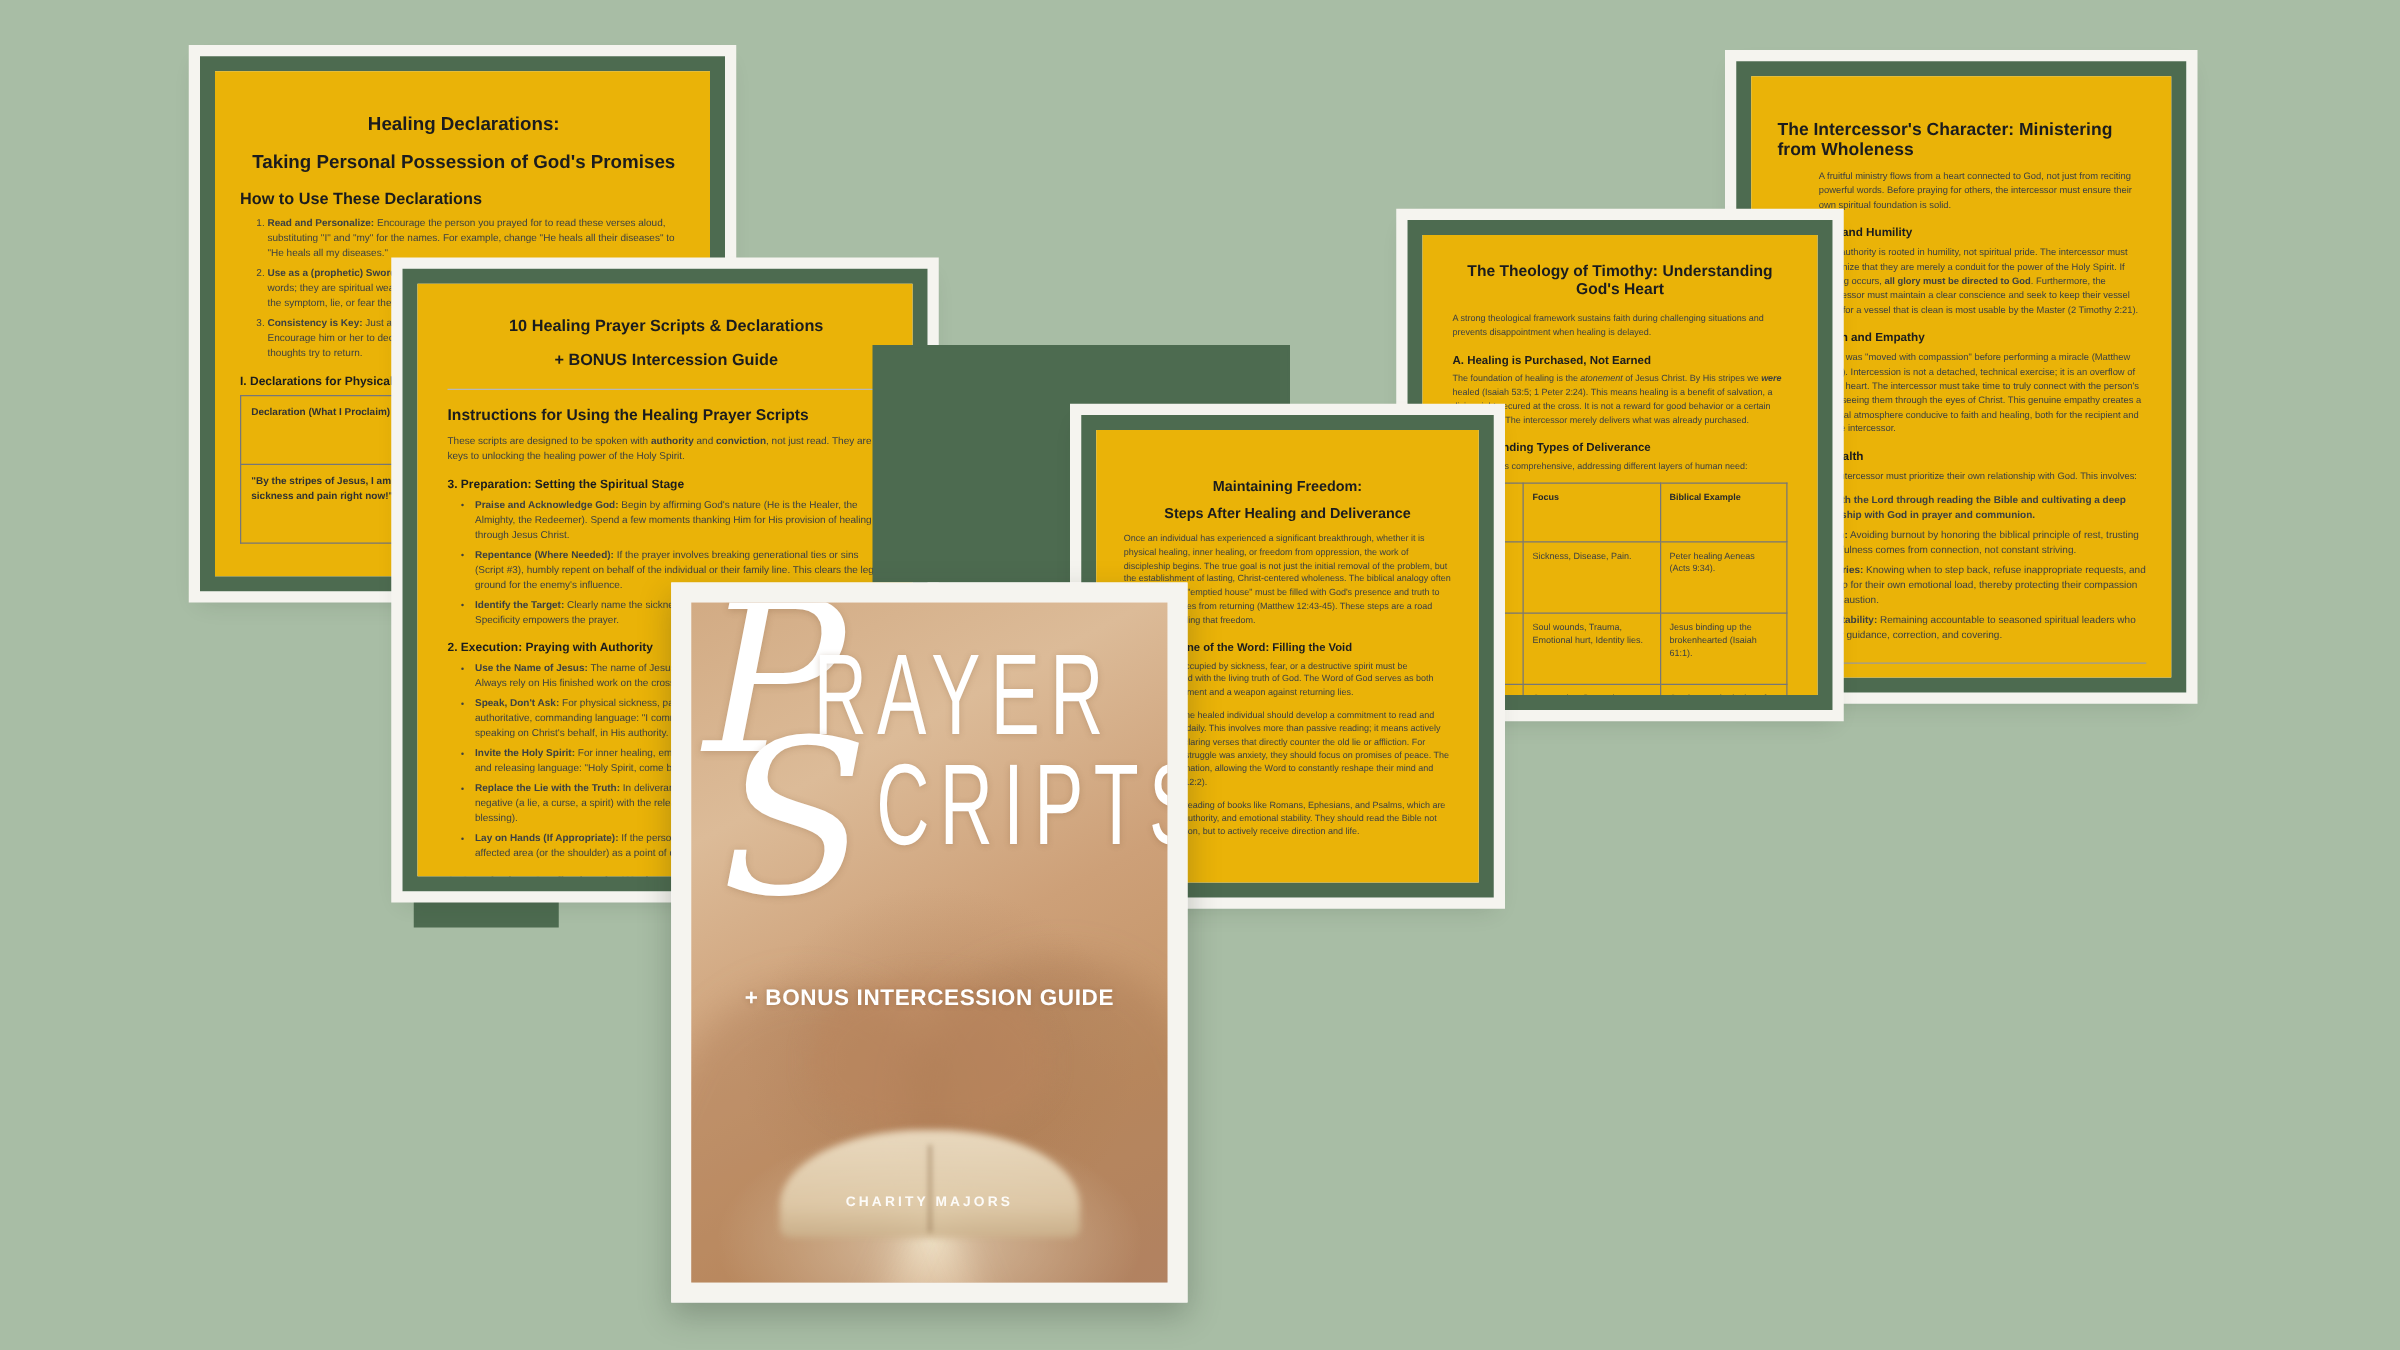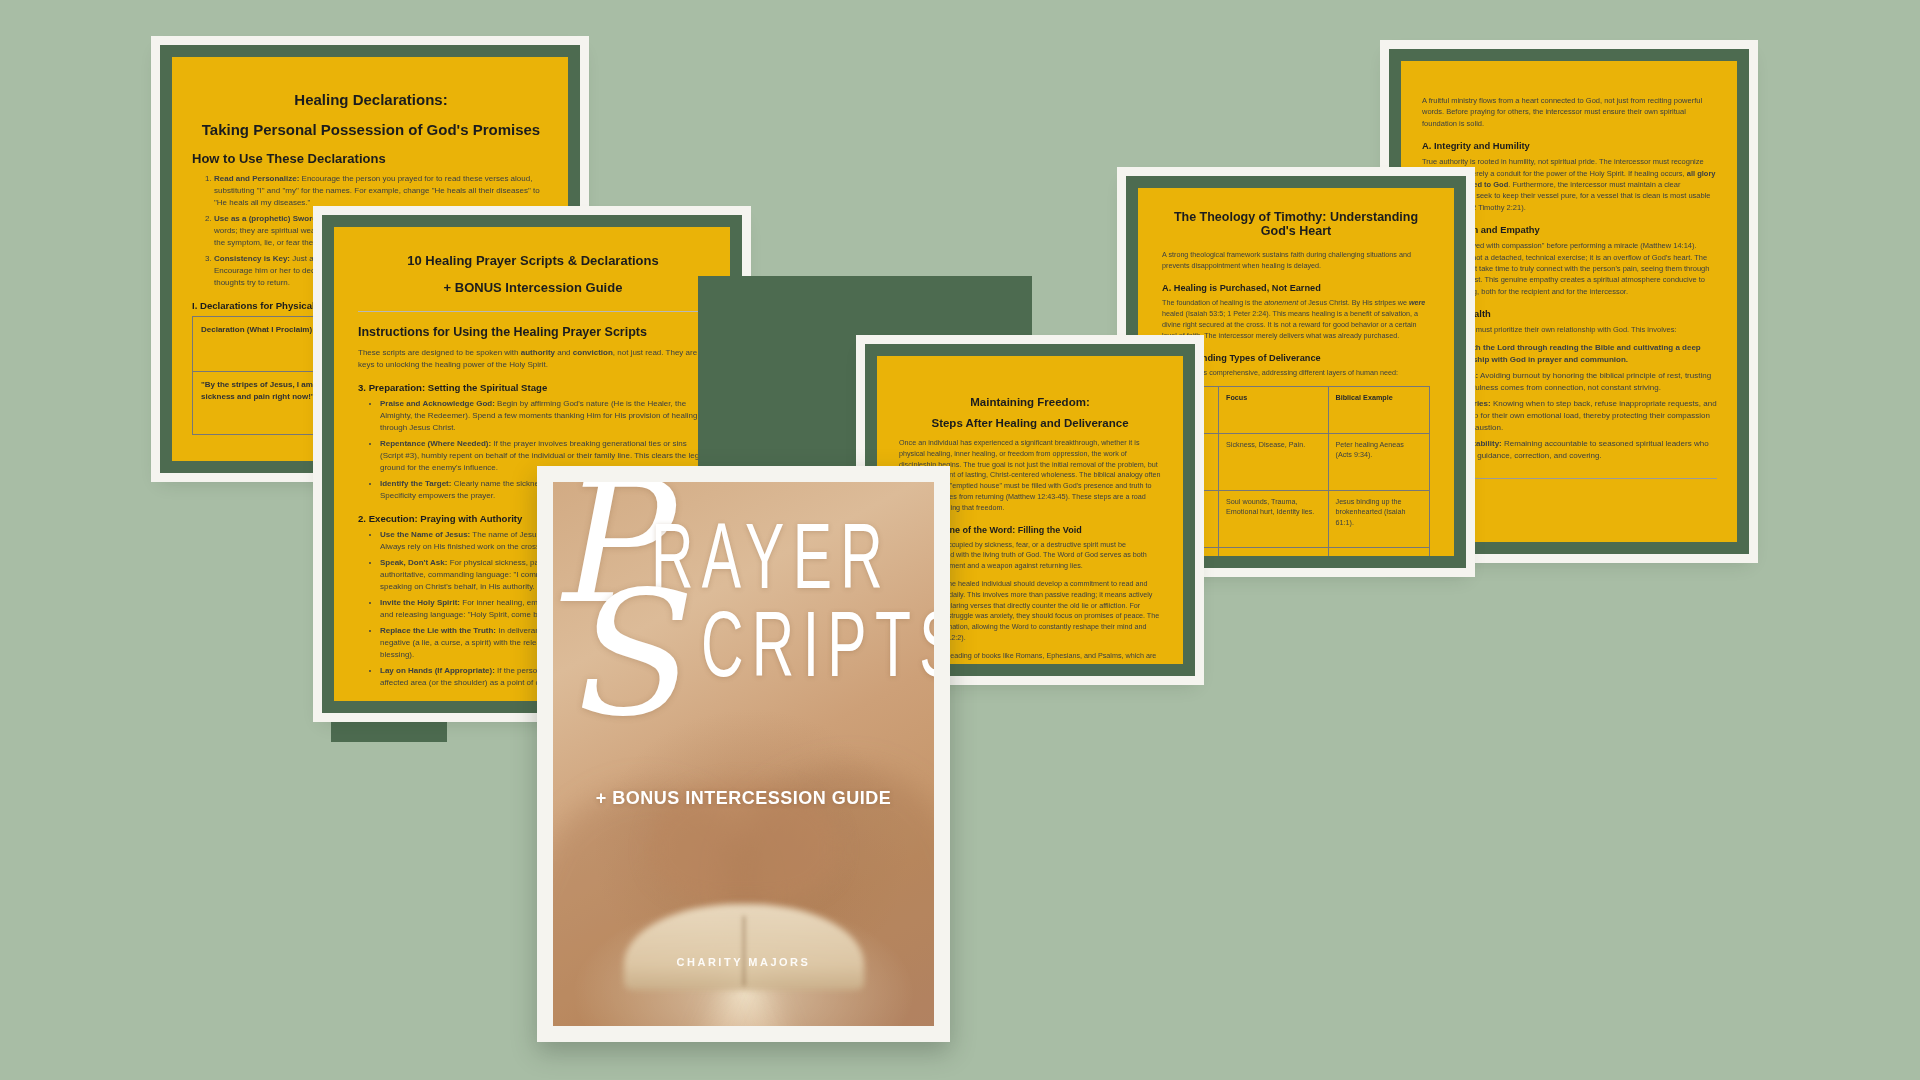--- a/index.html
+++ b/index.html
@@ -74,21 +74,21 @@
   .pad-instr{padding:26px 22px 0 24px;}
   .pad-free{padding:40px 22px 0 22px;}
   .free .body,.free li{font-size:7.2px;line-height:1.5;}
   .free .h3{font-size:9px;}
   .free .title-md{font-size:11.5px;margin:0 0 9px;}
   .pad-theo{padding:22px 24px 0 24px;}
   .theo .body{font-size:7.2px;}
   .theo .title-md{font-size:12.5px;}
   .theo .h3{font-size:9.2px;}
   .pad-inter{padding:34px 20px 0 21px;}
-  .inter .body{font-size:7.5px;}
+  .inter .body{font-size:7.5px;margin-left:33px;}
   .inter .h3{font-size:9.4px;}
   .inter li{font-size:7.5px;}
   .inter-title{font-size:14px;font-weight:700;color:#1b1c1e;margin:0 0 8px;}
   .instr-h{font-size:12.5px;font-weight:700;color:#1b1c1e;margin:0 0 8px;}
   .end-rule{border-top:1px solid #9a9a9a;margin-top:16px;}
 </style>
 </head>
 <body>
 
 <div class="mat" style="left:333px;top:600px;width:112px;height:140px;z-index:1;"></div>
@@ -119,20 +119,21 @@
             <td></td>
           </tr>
 
     </tbody>
       </table>
   </div>
 </div>
 
 <div class="sheet inter" style="left:1389px;top:49px;width:360px;height:505px;z-index:1;">
   <div class="inner pad-inter">
+    <div class="inter-title">The Intercessor's Character: Ministering from Wholeness</div>
     <p class="body">A fruitful ministry flows from a heart connected to God, not just from reciting powerful words. Before praying for others, the intercessor must ensure their own spiritual foundation is solid.</p>
     <div class="h3">A. Integrity and Humility</div>
     <p class="body"><span>True authority is rooted in humility, not spiritual pride. The intercessor must recognize that they are merely a conduit for the power of the Holy Spirit. If healing occurs, </span><span style="font-weight: 700;">all glory must be directed to God</span><span>. Furthermore, the intercessor must maintain a clear conscience and seek to keep their vessel pure, for a vessel that is clean is most usable by the Master (2 Timothy 2:21).</span></p>
     <div class="h3">Compassion and Empathy</div>
     <p class="body">Jesus was "moved with compassion" before performing a miracle (Matthew 14:14). Intercession is not a detached, technical exercise; it is an overflow of God's heart. The intercessor must take time to truly connect with the person's pain, seeing them through the eyes of Christ. This genuine empathy creates a spiritual atmosphere conducive to faith and healing, both for the recipient and for the intercessor.</p>
     <div class="h3">Spiritual Health</div>
     <p class="body">The intercessor must prioritize their own relationship with God. This involves:</p>
     <ul class="blt">
       <li><b>Time with the Lord through reading the Bible and cultivating a deep relationship with God in prayer and communion.</b><span></span></li>
       <li><b>Sabbath:</b><span> Avoiding burnout by honoring the biblical principle of rest, trusting that fruitfulness comes from connection, not constant striving.</span></li>
@@ -205,21 +206,21 @@
         <td>Oppression, Demonic bondage, Generational issues.</td>
         <td>Casting out the legion of demons (Mark 5:8-13).</td>
       </tr>
     </tbody>
       </table>
 
   </div>
 </div>
 
 <div class="mat" style="left:700px;top:278px;width:330px;height:186px;z-index:3;"></div>
-<div class="sheet free" style="left:865px;top:332px;width:330px;height:332px;z-index:4;margin-top:12px;">
+<div class="sheet free" style="left:865px;top:332px;width:330px;height:386px;z-index:4;">
   <div class="inner pad-free">
     <div class="title-md">Maintaining Freedom:</div>
     <div class="title-md">Steps After Healing and Deliverance</div>
     <p class="body">Once an individual has experienced a significant breakthrough, whether it is physical healing, inner healing, or freedom from oppression, the work of discipleship begins. The true goal is not just the initial removal of the problem, but the establishment of lasting, Christ-centered wholeness. The biblical analogy often used is that the "emptied house" must be filled with God's presence and truth to prevent old issues from returning (Matthew 12:43-45). These steps are a road map for stewarding that freedom.</p>
     <div class="h3">The Discipline of the Word: Filling the Void</div>
     <p class="body"><b></b><span>A space once occupied by sickness, fear, or a destructive spirit must be immediately filled with the living truth of God. The Word of God serves as both spiritual nourishment and a weapon against returning lies.</span></p>
     <p class="body"><b>Daily Focus:</b><span> The healed individual should develop a commitment to read and study Scripture daily. This involves more than passive reading; it means actively reading and declaring verses that directly counter the old lie or affliction. For example, if the struggle was anxiety, they should focus on promises of peace. The goal is transformation, allowing the Word to constantly reshape their mind and spirit (Romans 12:2).</span></p>
     <p class="body"><b></b><span>Encourage the reading of books like Romans, Ephesians, and Psalms, which are rich in identity, authority, and emotional stability. They should read the Bible not just for information, but to actively receive direction and life.</span></p>
 
   </div>

